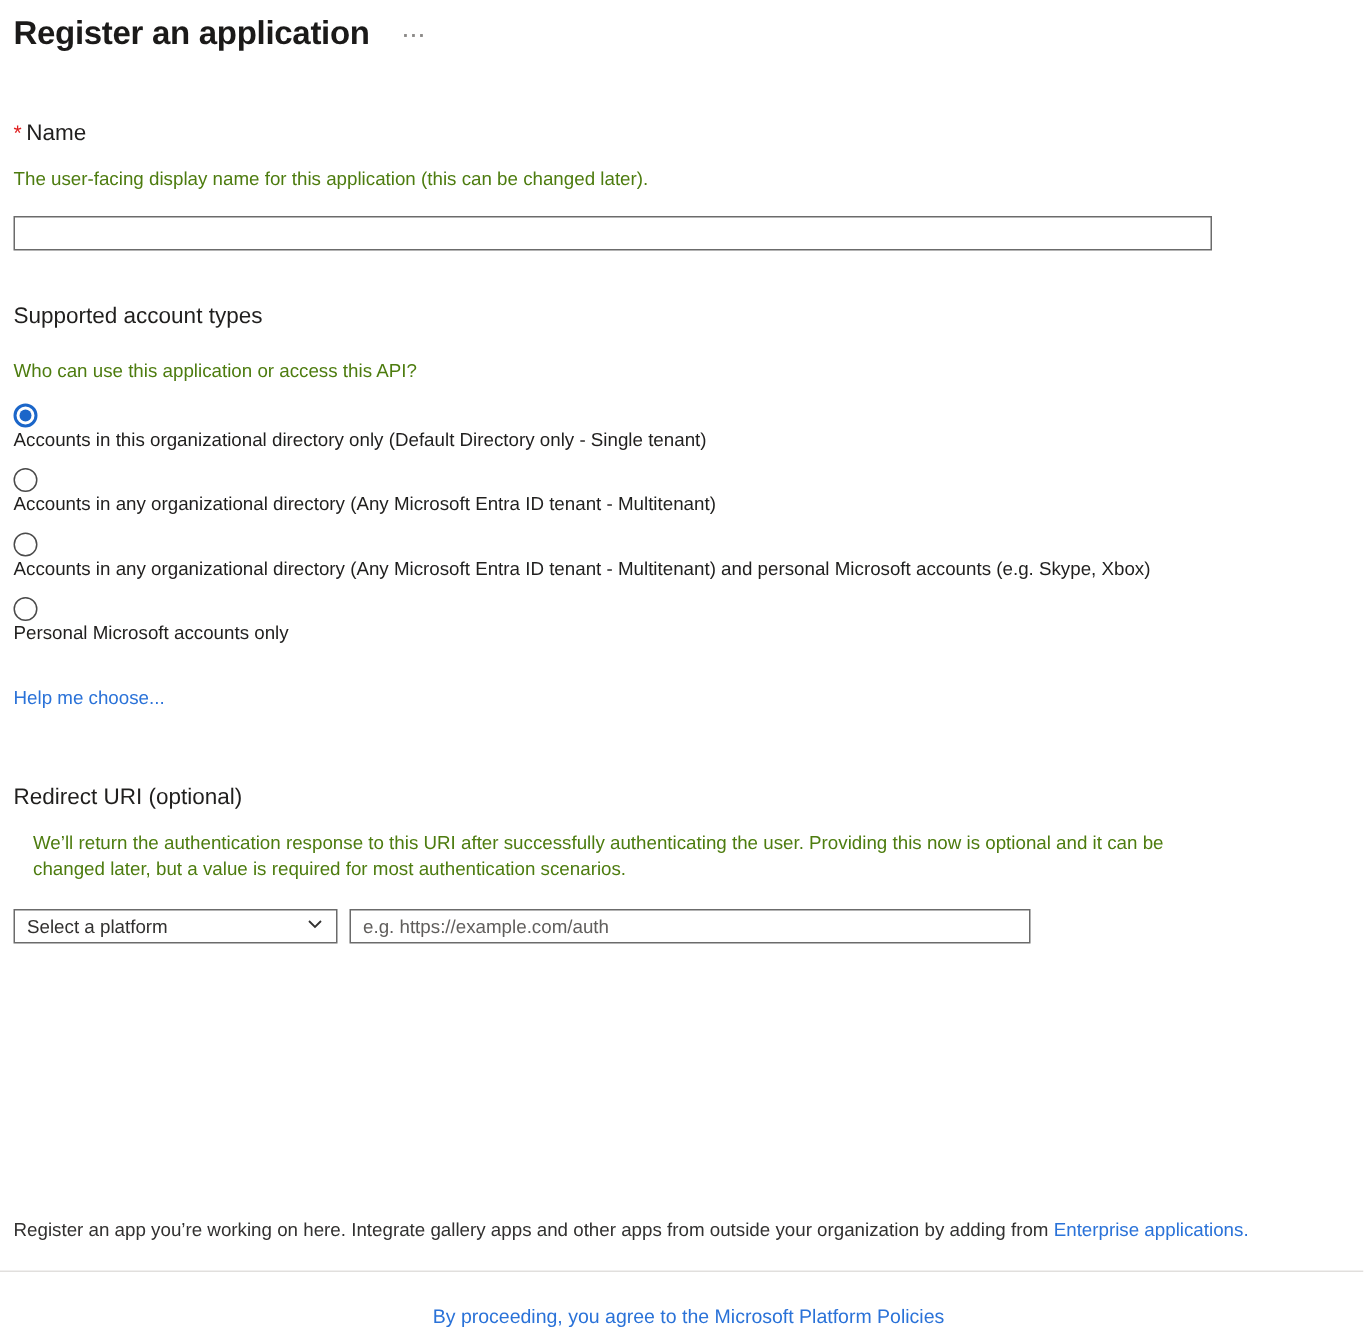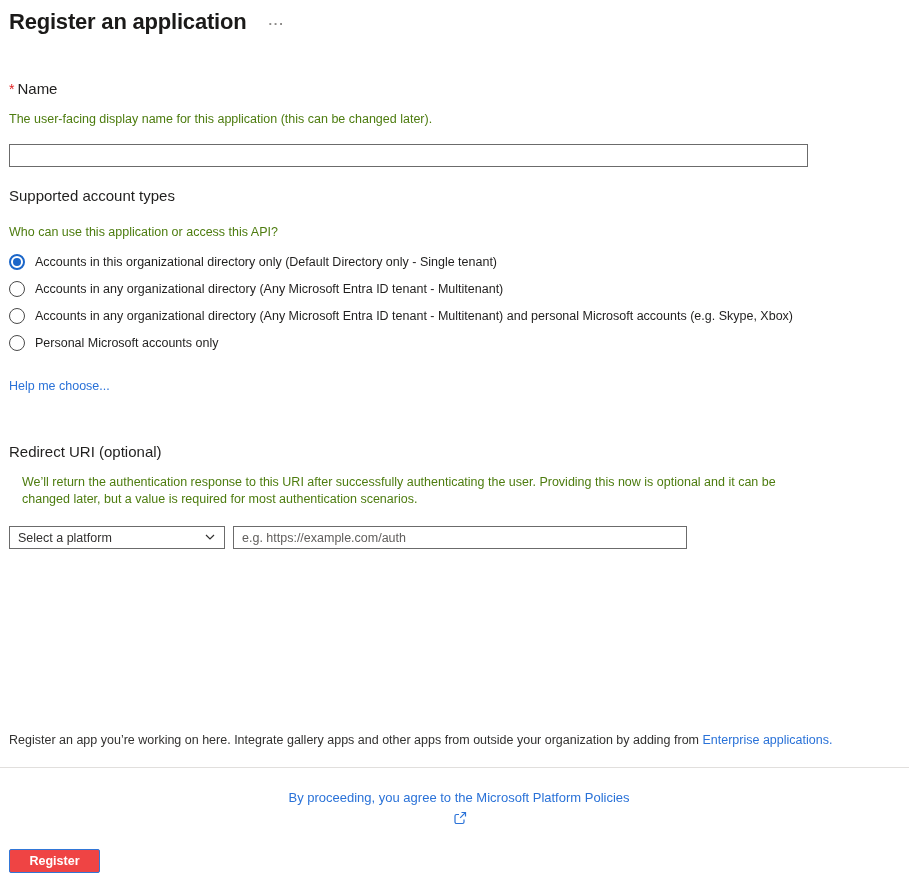--- a/index.html
+++ b/index.html
@@ -39,24 +39,24 @@
     border: 1px solid #6b6b6b; border-radius: 0;
     height: 23px; font-size: 12.5px; color: #323130;
     padding: 0 8px; outline: none;
     font-family: "Liberation Sans", sans-serif;
     background: #fff;
   }
   .text-input::placeholder { color: #605e5c; }
   .name-input { margin-top: 16px; width: 799px; }
 
   
-  .account-section { margin-top: 20px; }
+  .account-section { margin-top: 35px; }
   .account-question { margin-top: 20px; }
   .radio-group { margin-top: 13px; }
-  .radio-row { display: flex; align-items: flex-start; margin-bottom: 10px; cursor: pointer; }
+  .radio-row { display: flex; align-items: flex-start; margin-bottom: 10px; cursor: pointer; flex-direction: column; }
   .radio {
     flex: 0 0 auto;
     width: 16px; height: 16px; border-radius: 50%;
     border: 1px solid #4a4a4a; background: #fff;
     margin-right: 10px; margin-top: 0px; position: relative;
   }
   .radio.selected { border: 2px solid #1b66c9; }
   .radio.selected::after {
     content: ""; position: absolute; inset: 2px;
     border-radius: 50%; background: #1b66c9;

